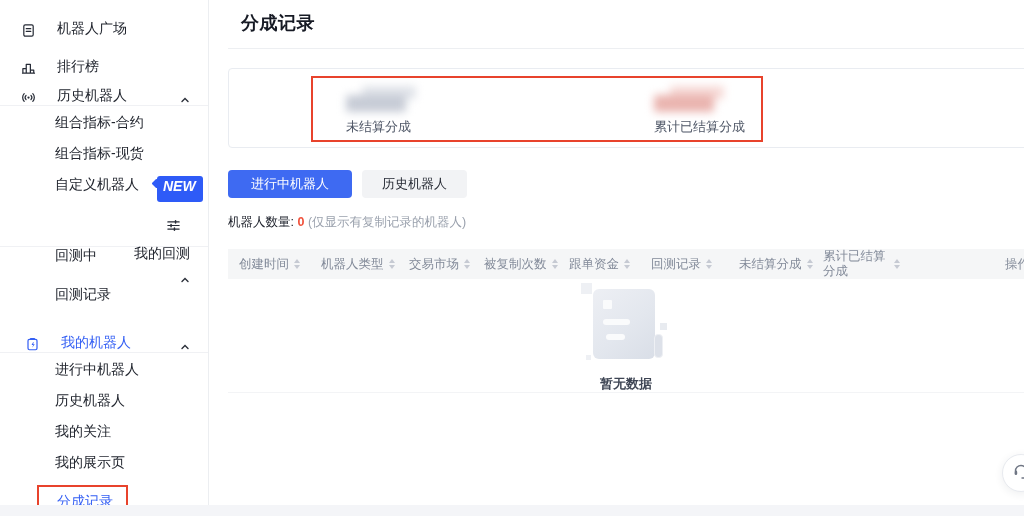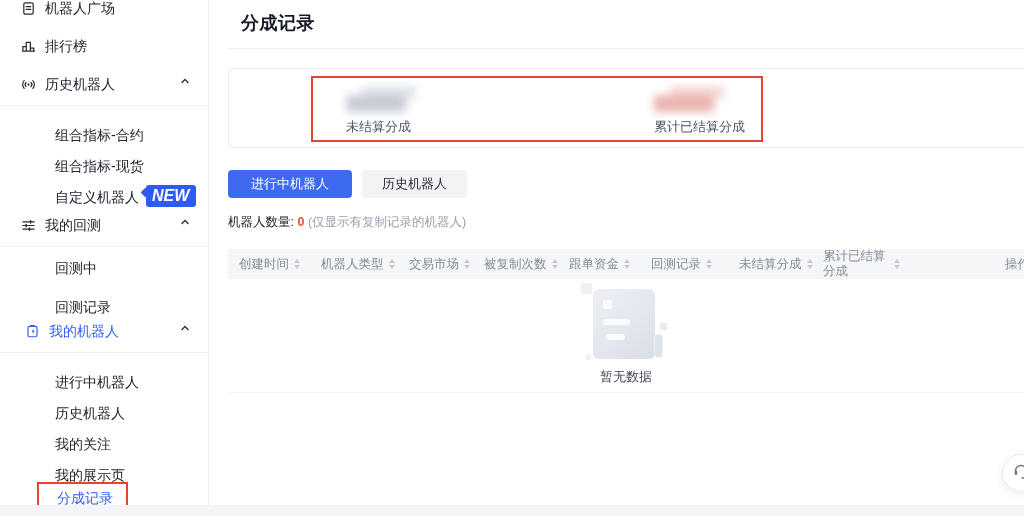--- a/index.html
+++ b/index.html
@@ -3,36 +3,36 @@
 <meta charset="utf-8">
 <style>
   * { margin:0; padding:0; box-sizing:border-box; }
   html,body { width:1024px; height:516px; overflow:hidden; background:#fff;
     font-family:"Liberation Sans","DejaVu Sans",sans-serif; color:#20242e; }
   body { position:relative; }
 
   
   .sidebar { position:absolute; left:0; top:0; width:209px; height:516px;
     background:#fff; border-right:1px solid #eceef1; z-index:2; }
-  .nav-item, .nav-group { display:flex; align-items:flex-start; padding:0 18px 0 20px;
-    font-size:14px; color:#22262f; cursor:pointer; }
+  .nav-item, .nav-group { display:flex; align-items:flex-end; padding:0 18px 0 20px;
+    font-size:14px; color:#22262f; cursor:pointer;gap:12px; }
   .nav-item { height:38px; }
   .nav-group { height:30px; border-bottom:1px solid #f0f1f4; }
-  .nav-sub { display:flex; align-items:flex-end; height:31px; padding-left:55px;
+  .nav-sub { display:flex; align-items:flex-start; height:31px; padding-left:55px;
     font-size:14px; color:#22262f; cursor:pointer; }
   .nav-sub.first { margin-top:8px; }
-  .mt10 { margin-top:10px; }
+  .mt10 { margin-top:10px;flex-direction:column; }
   .mt6  { margin-top:6px;padding-left:24px; }
   .nav-icon { width:16px; height:16px; margin-right:9px; display:flex;
     align-items:center; justify-content:center; flex:none; }
   .chevron { margin-left:auto; display:flex; }
   .blue { color:#3560f4; }
-  .badge-new { display:inline-block; margin-left:7px; background:#2e5bf7; color:#fff;
-    font-size:16px; font-weight:bold; font-style:italic; line-height:1;
-    padding:3px 7px 3px 6px; border-radius:3px; position:relative; }
+  .badge-new { display:inline-block; margin-left:18px; background:#2e5bf7; color:#fff;
+    font-size:14px; font-weight:bold; font-style:italic; line-height:1;
+    padding:3px 7px 9px 6px; border-radius:3px; position:relative; }
   .badge-new::before { content:""; position:absolute; left:-4px; top:4px;
     width:7px; height:7px; background:#2e5bf7; transform:rotate(45deg); border-radius:1px; }
   .ann-inline { display:inline-block; border:2px solid #e8432c;
     padding:6px 13px 6px 18px; margin-left:-18px; }
 
   
   .main { position:absolute; left:210px; top:0; width:814px; height:516px; }
   .page-title { position:absolute; left:31px; top:11px; font-size:18px;
     font-weight:700; color:#161a24; letter-spacing:.5px; }
   .title-divider { position:absolute; left:18px; right:0; top:48px; height:1px; background:#edeff2; }
@@ -82,21 +82,21 @@
   .doc { position:absolute; left:0; top:2px; width:62px; height:70px; border-radius:6px;
     background:linear-gradient(140deg,#edeff4 0%,#e3e7ee 55%,#d9deE7 100%); }
   .doc .sq { position:absolute; left:10px; top:11px; width:9px; height:9px; background:#fafbfc; border-radius:1px; }
   .doc .l1 { position:absolute; left:10px; top:30px; width:27px; height:6px; background:#fafbfc; border-radius:3px; }
   .doc .l2 { position:absolute; left:13px; top:45px; width:19px; height:6px; background:#fafbfc; border-radius:3px; }
   .deco-a { position:absolute; left:-12px; top:-4px; width:11px; height:11px; background:#eef0f4; }
   .deco-b { position:absolute; right:-8px; top:36px; width:7px; height:7px; background:#e8ebf0; }
   .deco-c { position:absolute; left:-7px; bottom:2px; width:5px; height:5px; background:#eef0f4; }
   .pen { position:absolute; right:-4px; bottom:4px; width:9px; height:24px; background:#dde1e9;
     border-radius:4px; border:1px solid #eef0f4; }
-  .empty-text { margin-top:2px; font-size:13px; color:#3e4554; font-weight:400; }
+  .empty-text { margin-top:9px; font-size:13px; color:#3e4554; font-weight:700; }
   .empty-divider { position:absolute; left:18px; right:0; top:392px; height:1px; background:#f3f4f6; }
 
   .bottom-band { position:absolute; left:0; right:0; bottom:0; height:11px;
     background:#f4f5f8; z-index:3; }
 
   .float-btn { position:absolute; left:1002px; top:454px; width:38px; height:38px;
     border-radius:50%; background:#fff; border:1px solid #e8eaef; z-index:4;
     box-shadow:0 2px 8px rgba(40,50,70,.08); display:flex; align-items:center;
     justify-content:center; cursor:pointer; }
 </style>

